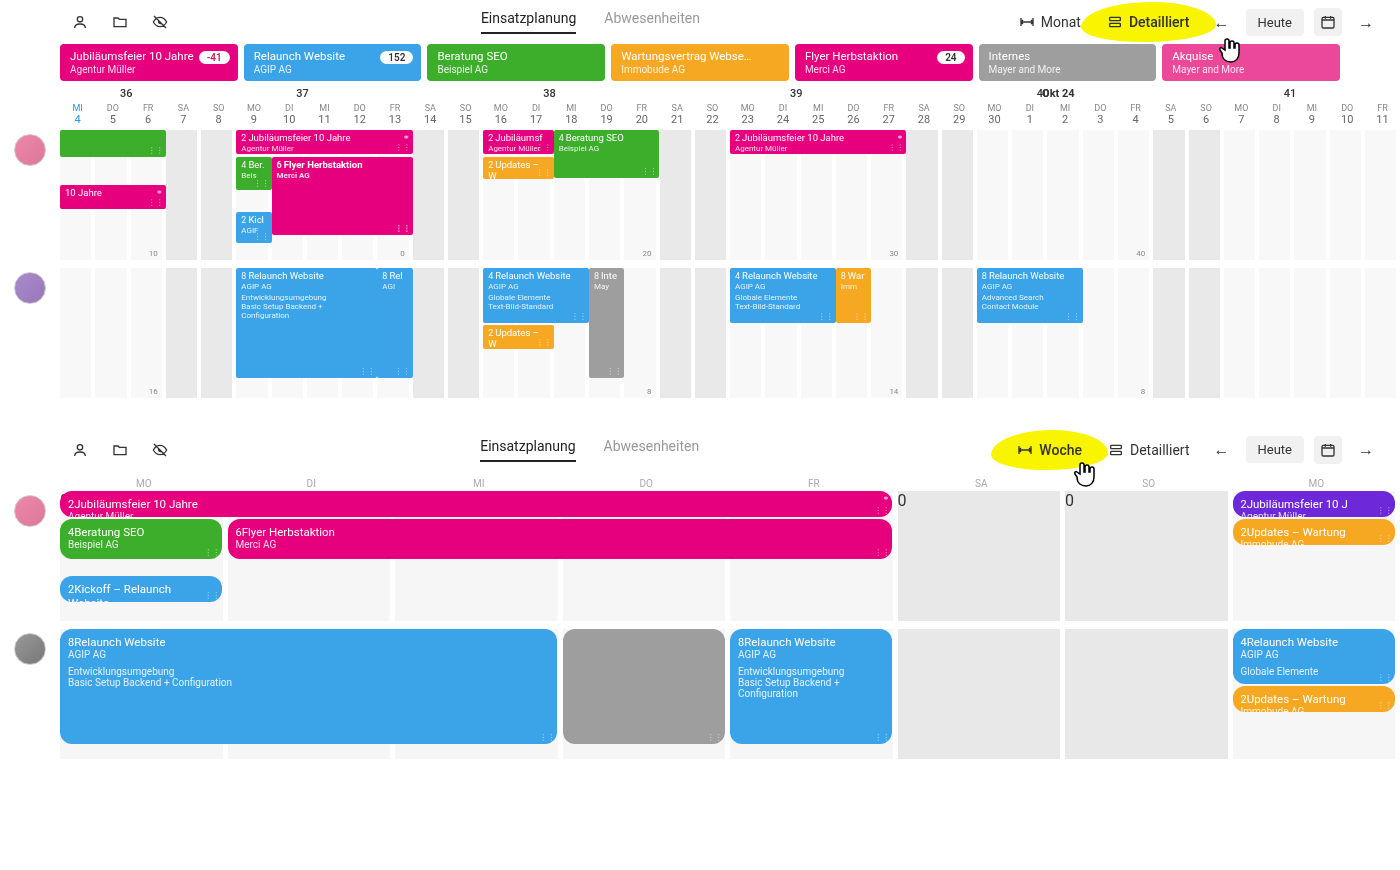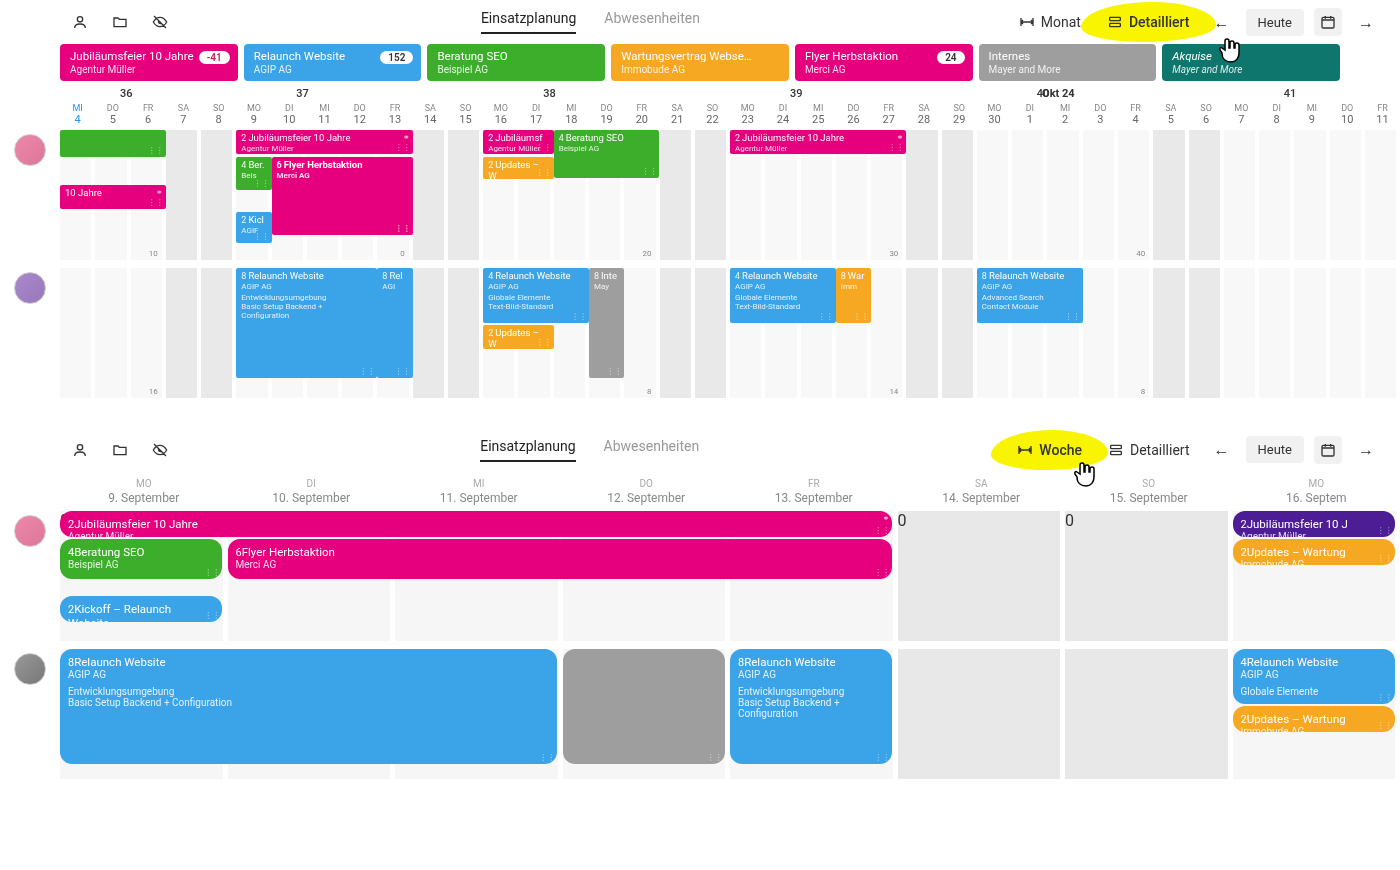--- a/index.html
+++ b/index.html
@@ -150,21 +150,21 @@
       </div>
       <div class="pcard" style="background: rgb(230, 0, 126);">
         <div class="title">Flyer Herbstaktion</div>
         <div class="sub">Merci AG</div>
         <span class="badge ">24</span>
       </div>
       <div class="pcard" style="background: rgb(158, 158, 158);">
         <div class="title">Internes</div>
         <div class="sub">Mayer and More</div>
       </div>
-      <div class="pcard" style="background: #0f766e; font-style: italic;">
+      <div class="pcard" style="background: #ec4899;">
         <div class="title">Akquise</div>
         <div class="sub">Mayer and More</div>
       </div>
     </div>
 
   <div class="month-head">
     <div id="weeknums" style="height: 16px; position: relative;">
         <span class="weeknum" style="left: calc(0% + 60px);">36</span>
         <span class="weeknum" style="left: calc(13.1579% + 60px);">37</span>
         <span class="weeknum" style="left: calc(31.5789% + 60px);">38</span>
@@ -443,50 +443,40 @@
   <div class="week-head" id="whead1">
       <div class="wcol">MO</div>
       <div class="wcol">DI</div>
       <div class="wcol">MI</div>
       <div class="wcol">DO</div>
       <div class="wcol">FR</div>
       <div class="wcol">SA</div>
       <div class="wcol">SO</div>
       <div class="wcol">MO</div>
     </div>
-  <div class="week-head" id="whead2">
-      <div class="wcol2">9. September</div>
-      <div class="wcol2">10. September</div>
-      <div class="wcol2">11. September</div>
-      <div class="wcol2">12. September</div>
-      <div class="wcol2">13. September</div>
-      <div class="wcol2">14. September</div>
-      <div class="wcol2">15. September</div>
-      <div class="wcol2">16. Septem</div>
-    </div>
 
   <div id="week-rows">
       <div class="res-row">
         <div class="avatar a1"></div>
         <div class="lane week-lane">
           <div class="lane-bg">
             <div class="wcell"><span class="cap">0</span></div>
             <div class="wcell"><span class="cap">0</span></div>
             <div class="wcell"><span class="cap">0</span></div>
             <div class="wcell"><span class="cap">0</span></div>
             <div class="wcell"><span class="cap">0</span></div>
             <div class="wcell we"><span class="cap">0</span></div>
             <div class="wcell we"><span class="cap">0</span></div>
             <div class="wcell"></div>
           </div>
           <div class="wblock" style="left: 0%; width: 62.1%; top: 0px; height: 26px; background: rgb(230, 0, 126);"><span class="num">2</span><span class="bt">Jubiläumsfeier 10 Jahre</span><div class="bs">Agentur Müller</div><span class="linkico">⚭</span><span class="gripico">⋮⋮</span></div>
           <div class="wblock" style="left: 0%; width: 12.1%; top: 28px; height: 40px; background: rgb(61, 174, 43);"><span class="num">4</span><span class="bt">Beratung SEO</span><div class="bs">Beispiel AG</div><span class="gripico">⋮⋮</span></div>
           <div class="wblock" style="left: 12.5%; width: 49.6%; top: 28px; height: 40px; background: rgb(230, 0, 126);"><span class="num">6</span><span class="bt">Flyer Herbstaktion</span><div class="bs">Merci AG</div><span class="gripico">⋮⋮</span></div>
           <div class="wblock" style="left: 0%; width: 12.1%; top: 85px; height: 26px; background: rgb(59, 163, 232);"><span class="num">2</span><span class="bt">Kickoff – Relaunch Website</span><span class="gripico">⋮⋮</span></div>
-          <div class="wblock" style="left: 87.5%; width: 12.1%; top: 0px; height: 26px; background: #4c1d95;"><span class="num">2</span><span class="bt">Jubiläumsfeier 10 J</span><div class="bs">Agentur Müller</div><span class="gripico">⋮⋮</span></div>
+          <div class="wblock" style="left: 87.5%; width: 12.1%; top: 0px; height: 26px; background: #6d28d9;"><span class="num">2</span><span class="bt">Jubiläumsfeier 10 J</span><div class="bs">Agentur Müller</div><span class="gripico">⋮⋮</span></div>
           <div class="wblock" style="left: 87.5%; width: 12.1%; top: 28px; height: 26px; background: rgb(247, 168, 35);"><span class="num">2</span><span class="bt">Updates – Wartung</span><div class="bs">Immobude AG</div><span class="gripico">⋮⋮</span></div>
         </div>
       </div>
       <div class="res-row">
         <div class="avatar a3"></div>
         <div class="lane week-lane">
           <div class="lane-bg">
             <div class="wcell"></div>
             <div class="wcell"></div>
             <div class="wcell"></div>

